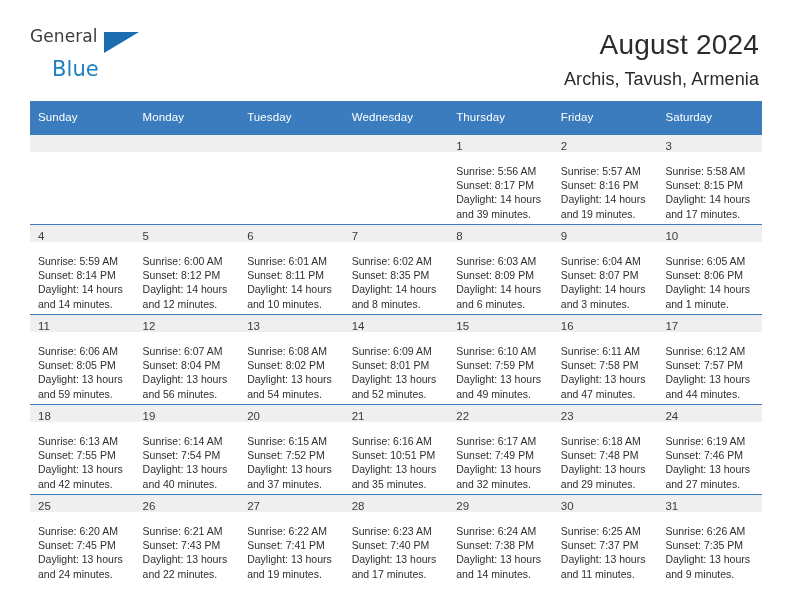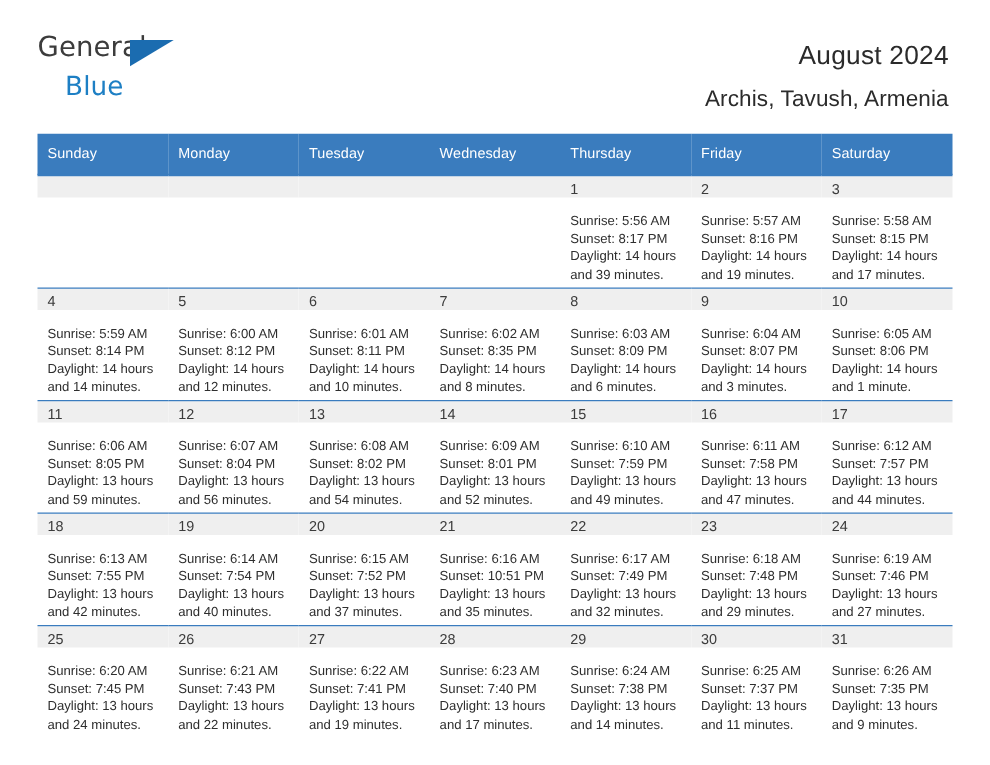--- a/index.html
+++ b/index.html
@@ -33,21 +33,21 @@
     position: relative;
     width: 120px;
     height: 46px;
     line-height: 1;
     user-select: none;
   }
   .logo-general {
     position: absolute;
     left: 0;
     top: 0;
-    font-size: 22px;
+    font-size: 17px;
     color: #3c3c3c;
     letter-spacing: 0.1px;
     font-family: "DejaVu Sans", sans-serif;
   }
   .logo-blue {
     position: absolute;
     left: 22px;
     top: 31px;
     font-size: 21px;
     color: #1d7fc4;
@@ -62,39 +62,39 @@
     height: 0;
     border-left: 35px solid #1b6cb0;
     border-bottom: 21px solid transparent;
   }
 
   .title-wrap {
     text-align: right;
     padding-top: 0px;
   }
   .cal-title {
-    font-size: 21px;
+    font-size: 28px;
     font-weight: normal;
     color: #2b2b2b;
     line-height: 34px;
     letter-spacing: 0.2px;
     margin-left: 29px;
   }
   .cal-subtitle {
     font-size: 18px;
     color: #2b2b2b;
     line-height: 20px;
     margin-top: 7px;
     letter-spacing: 0.1px;
   }
 
   
   .cal-wrap {
     padding: 0 30px 0 30px;
-    margin-top: 18px;
+    margin-top: 12px;
     box-sizing: border-box;
   }
   table.calendar {
     width: 732px;
     border-collapse: collapse;
     table-layout: fixed;
   }
   table.calendar th {
     background: #3a7cbe;
     color: #ffffff;

